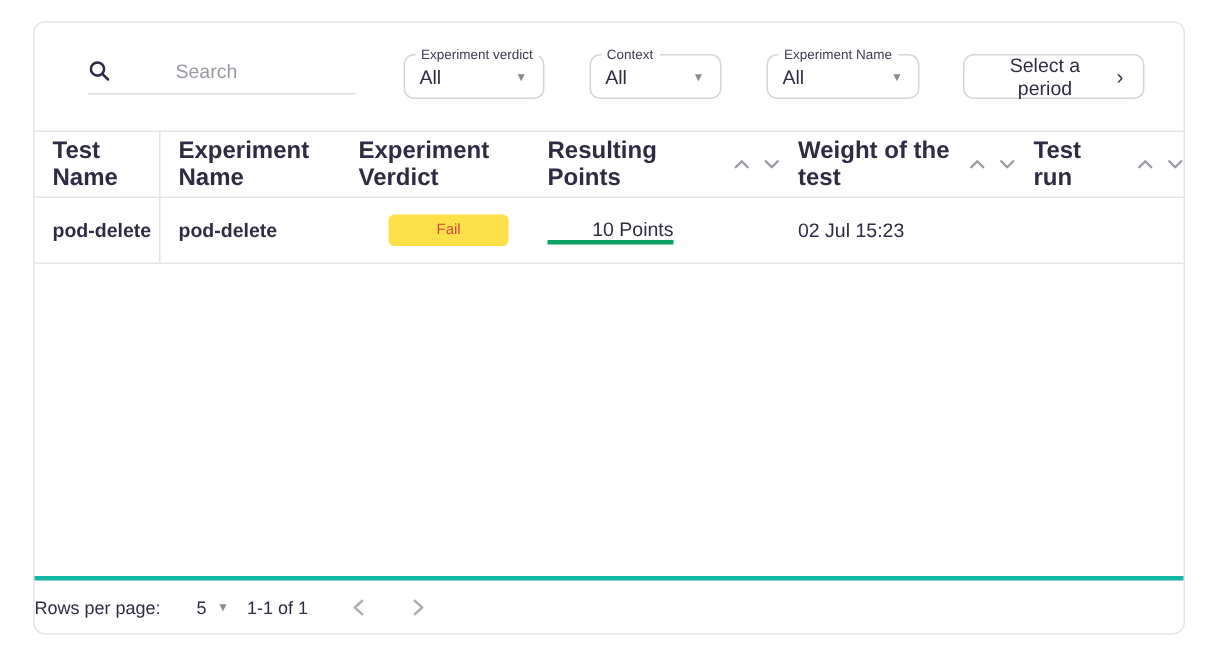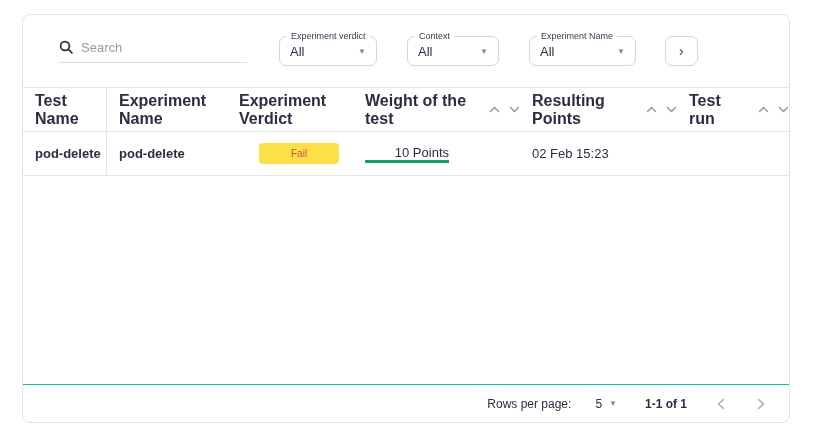--- a/index.html
+++ b/index.html
@@ -32,20 +32,21 @@
     border-bottom: 1px solid #dcdce1;
     padding-bottom: 7px;
   }
   .search svg { flex: 0 0 auto; }
   .search input {
     border: none; outline: none;
     width: 100%;
     font-family: "Liberation Sans", sans-serif;
     font-size: 13px; color: #4d7c0f;
     background: transparent;
+    margin-left: 36px;
   }
   .search input::placeholder { color: #9a9aa3; }
   .select-box {
     position: relative;
     height: 30px;
     border: 1px solid #d4d4da;
     border-radius: 7px;
     display: flex; align-items: center;
     padding: 0 10px;
     font-size: 13px;
@@ -123,32 +124,32 @@
     display: inline-block;
     padding-bottom: 0;
     font-size: 13px;
   }
   .points.win  { min-width: 84px; border-bottom: 3px solid #0aa364; }
   .points.zero { min-width: 79px; border-bottom: 3px solid #fae3e0; }
   .tbody-space { flex: 1 1 auto; }
   
   .tfoot {
     flex: 0 0 38px;
-    border-top: 1px solid #14b8a6;
-    display: flex; align-items: center; justify-content: flex-end;
+    border-top: 3px solid #14b8a6;
+    display: flex; align-items: center; justify-content: flex-start;
     padding-right: 18px;
     font-size: 12px;
   }
   .rpp-select {
     display: flex; align-items: center; gap: 7px;
     margin-left: 24px;
     cursor: pointer;
   }
   .rpp-select .caret { font-size: 8px; color: #8a8a93; }
-  .range { margin-left: 28px; font-weight: bold; }
+  .range { margin-left: 12px; }
   .pager { display: flex; align-items: center; gap: 20px; margin-left: 24px; }
   .pager .pg-btn {
     border: none; background: transparent;
     padding: 4px 6px; cursor: pointer;
     display: flex; align-items: center;
   }
 </style>
 </head>
 <body>
 
@@ -176,47 +177,48 @@
         <span class="caret">▼</span>
       </div>
 
       <div class="select-box f-name">
         <span class="floating-label">Experiment Name</span>
         <span>All</span>
         <span class="caret">▼</span>
       </div>
 
       <button class="period-btn">
+        <span>Select a period</span>
         <span class="chev">›</span>
       </button>
     </div>
 
     <div class="thead">
       <div class="th first">
         <span>Test Name</span>
       </div>
       <div class="th">
         <span>Experiment Name</span>
       </div>
       <div class="th">
         <span>Experiment Verdict</span>
       </div>
       <div class="th">
+        <span>Resulting Points</span>
+        <span class="sort">
+          <svg width="11" height="7" viewBox="0 0 11 7">
+              <polyline points="1.5,5.5 5.5,1.5 9.5,5.5" fill="none" stroke="#9b9ba4" stroke-width="1.6" stroke-linecap="round" stroke-linejoin="round"></polyline>
+            </svg>
+          <svg width="11" height="7" viewBox="0 0 11 7">
+              <polyline points="1.5,1.5 5.5,5.5 9.5,1.5" fill="none" stroke="#9b9ba4" stroke-width="1.6" stroke-linecap="round" stroke-linejoin="round"></polyline>
+            </svg>
+        </span>
+      </div>
+      <div class="th">
         <span>Weight of the test</span>
-        <span class="sort">
-          <svg width="11" height="7" viewBox="0 0 11 7">
-              <polyline points="1.5,5.5 5.5,1.5 9.5,5.5" fill="none" stroke="#9b9ba4" stroke-width="1.6" stroke-linecap="round" stroke-linejoin="round"></polyline>
-            </svg>
-          <svg width="11" height="7" viewBox="0 0 11 7">
-              <polyline points="1.5,1.5 5.5,5.5 9.5,1.5" fill="none" stroke="#9b9ba4" stroke-width="1.6" stroke-linecap="round" stroke-linejoin="round"></polyline>
-            </svg>
-        </span>
-      </div>
-      <div class="th">
-        <span>Resulting Points</span>
         <span class="sort">
           <svg width="11" height="7" viewBox="0 0 11 7">
               <polyline points="1.5,5.5 5.5,1.5 9.5,5.5" fill="none" stroke="#9b9ba4" stroke-width="1.6" stroke-linecap="round" stroke-linejoin="round"></polyline>
             </svg>
           <svg width="11" height="7" viewBox="0 0 11 7">
               <polyline points="1.5,1.5 5.5,5.5 9.5,1.5" fill="none" stroke="#9b9ba4" stroke-width="1.6" stroke-linecap="round" stroke-linejoin="round"></polyline>
             </svg>
         </span>
       </div>
       <div class="th">
@@ -239,21 +241,21 @@
       <div class="td bold">
         <span>pod-delete</span>
       </div>
       <div class="td">
         <span class="badge">Fail</span>
       </div>
       <div class="td">
         <span class="points win">10 Points</span>
       </div>
       <div class="td">
-        <span>02 Feb 15:23</span>
+        <span>02 Jul 15:23</span>
       </div>
     </div>
 
     <div class="tbody-space"></div>
 
     <div class="tfoot">
       <span>Rows per page:</span>
       <span class="rpp-select">
         <span>5</span>
         <span class="caret">▼</span>

